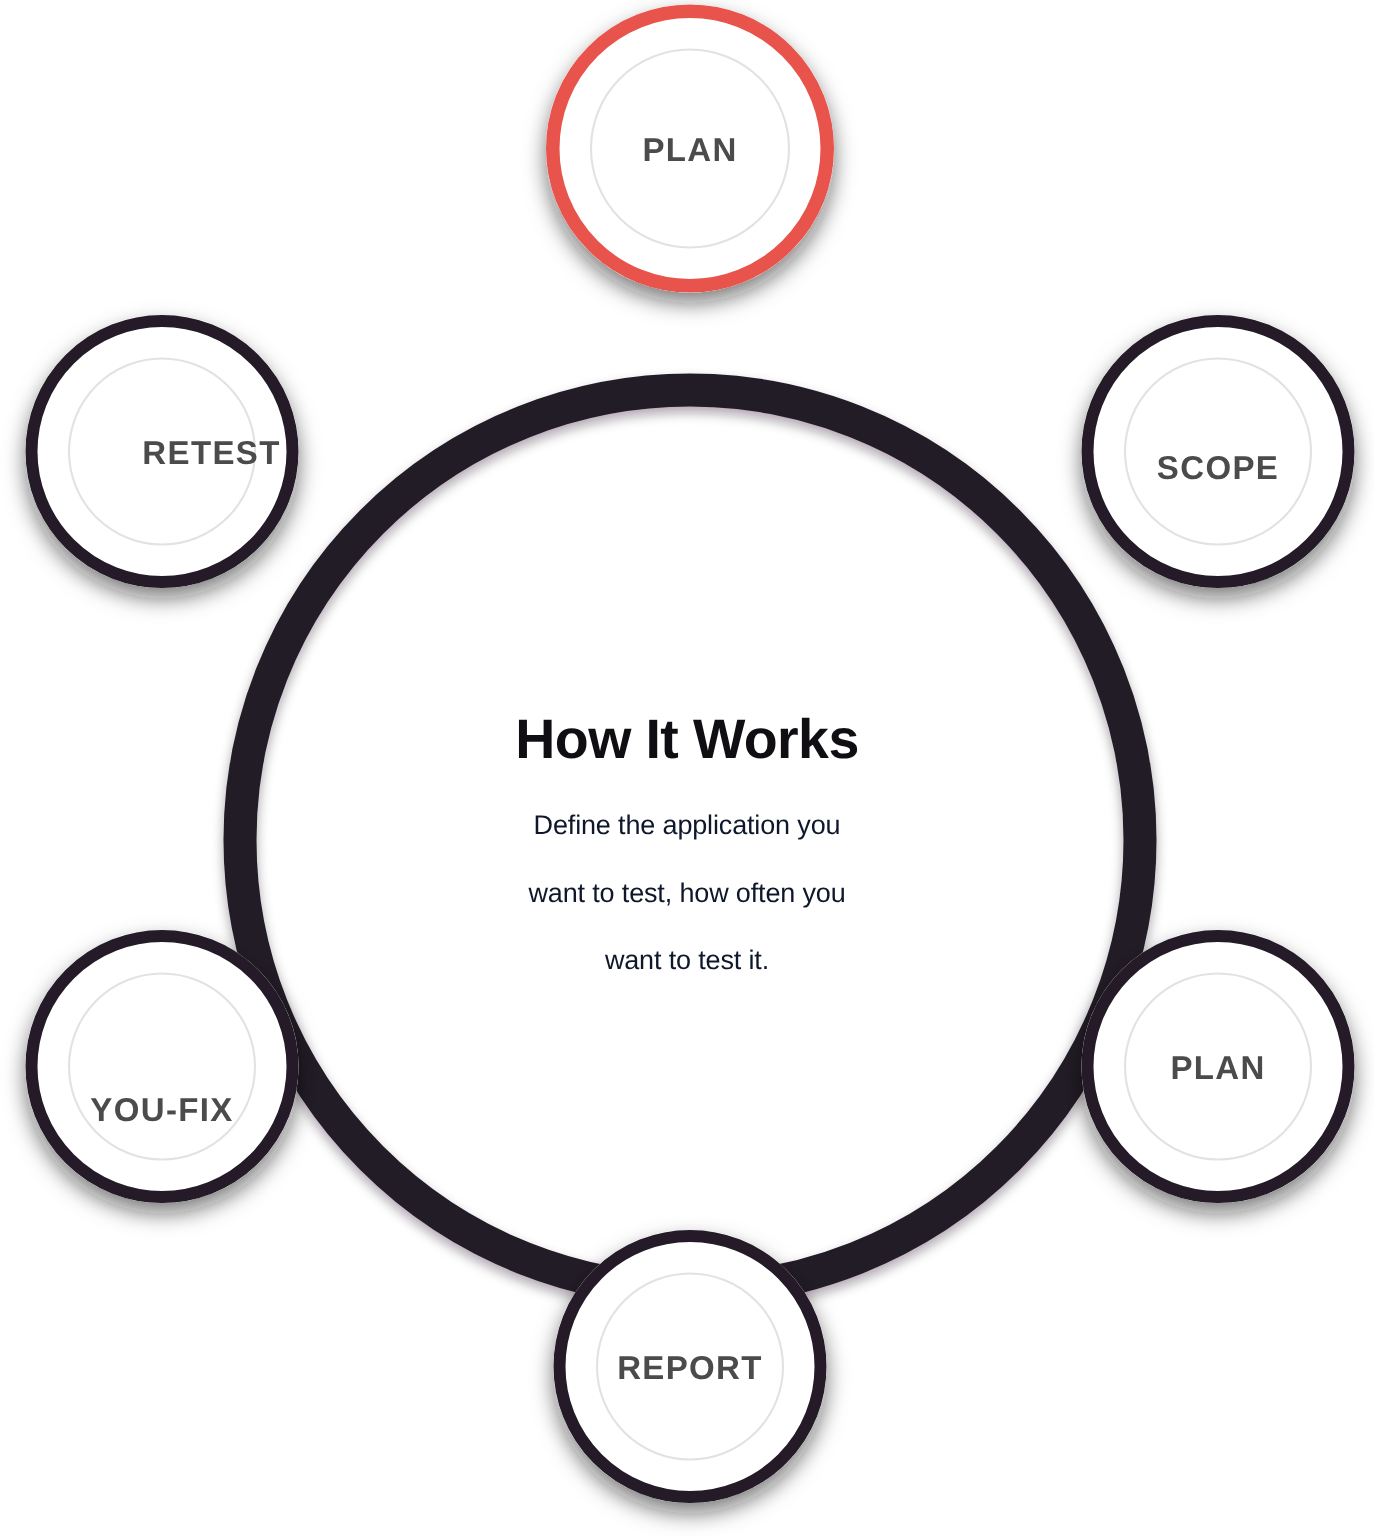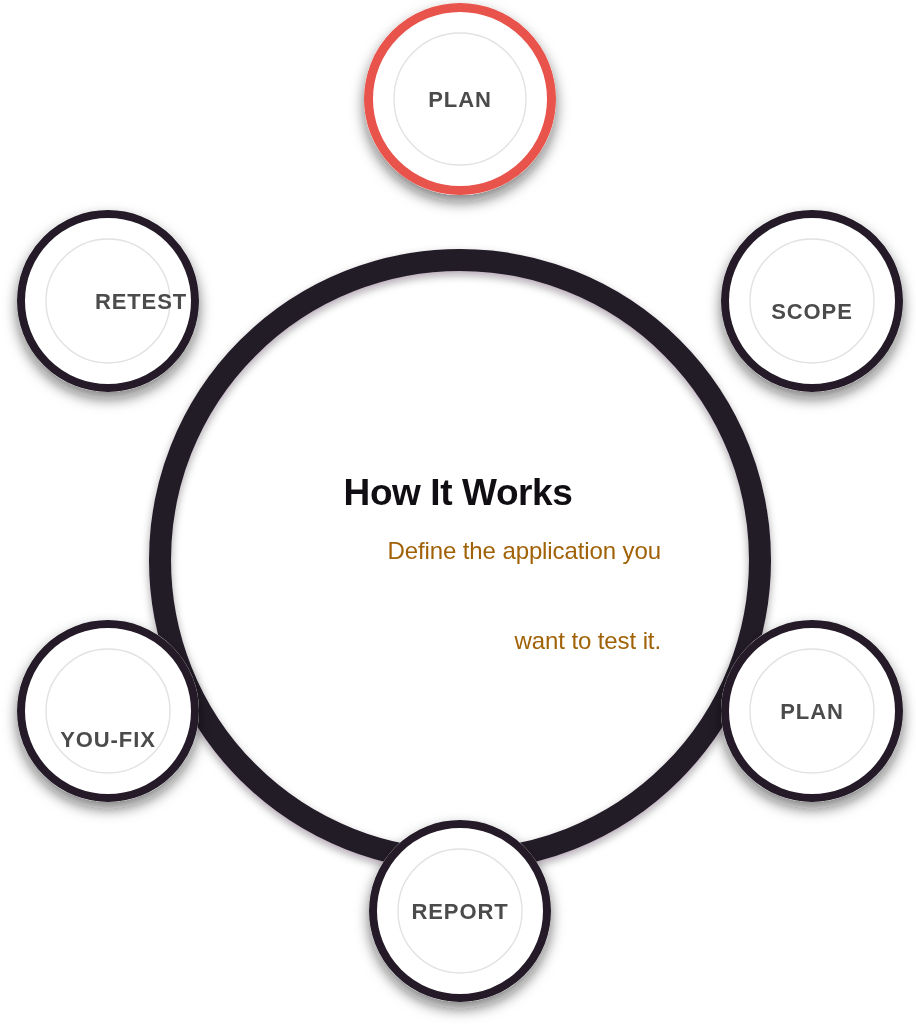--- a/index.html
+++ b/index.html
@@ -46,28 +46,27 @@
     font-family: "Liberation Sans", sans-serif;
     font-size: 37px;
     font-weight: bold;
     color: #100E13;
     letter-spacing: -0.4px;
     line-height: 1.1;
     margin: 16px 0 14px 0;
   }
   .center-body {
     font-family: "Liberation Sans", sans-serif;
-    font-size: 24px;
+    font-size: 18px;
     font-weight: normal;
-    color: #a16207;
+    color: #0f172a;
     line-height: 45px;
     letter-spacing: -0.1px;
     margin: 0;
     padding: 0 12px;
-    text-align: right;
   }
 
   
   .node-label {
     position: absolute;
     transform: translate(-50%, -50%);
     font-family: "Liberation Sans", sans-serif;
     font-size: 22px;
     font-weight: bold;
     color: #4B4B4B;
@@ -134,18 +133,18 @@
   <div class="node-label" style="left:812px; top:312px;">SCOPE</div>
   <div class="node-label" style="left:812px; top:712px;">PLAN</div>
   <div class="node-label" style="left:460px; top:912px;">REPORT</div>
   <div class="node-label" style="left:108px; top:740px;text-align:right;">YOU-FIX</div>
   <div class="node-label" style="left:108px; top:302px;margin-left:33px;">RETEST</div>
 
   <div class="center-block">
     <h2 class="center-title">How It Works</h2>
     <p class="center-body">
       <span>Define the application you</span><br>
-      <br>
+      <span>want to test, how often you</span><br>
       <span>want to test it.</span>
     </p>
   </div>
 
 </div>
 
 </body></html>

